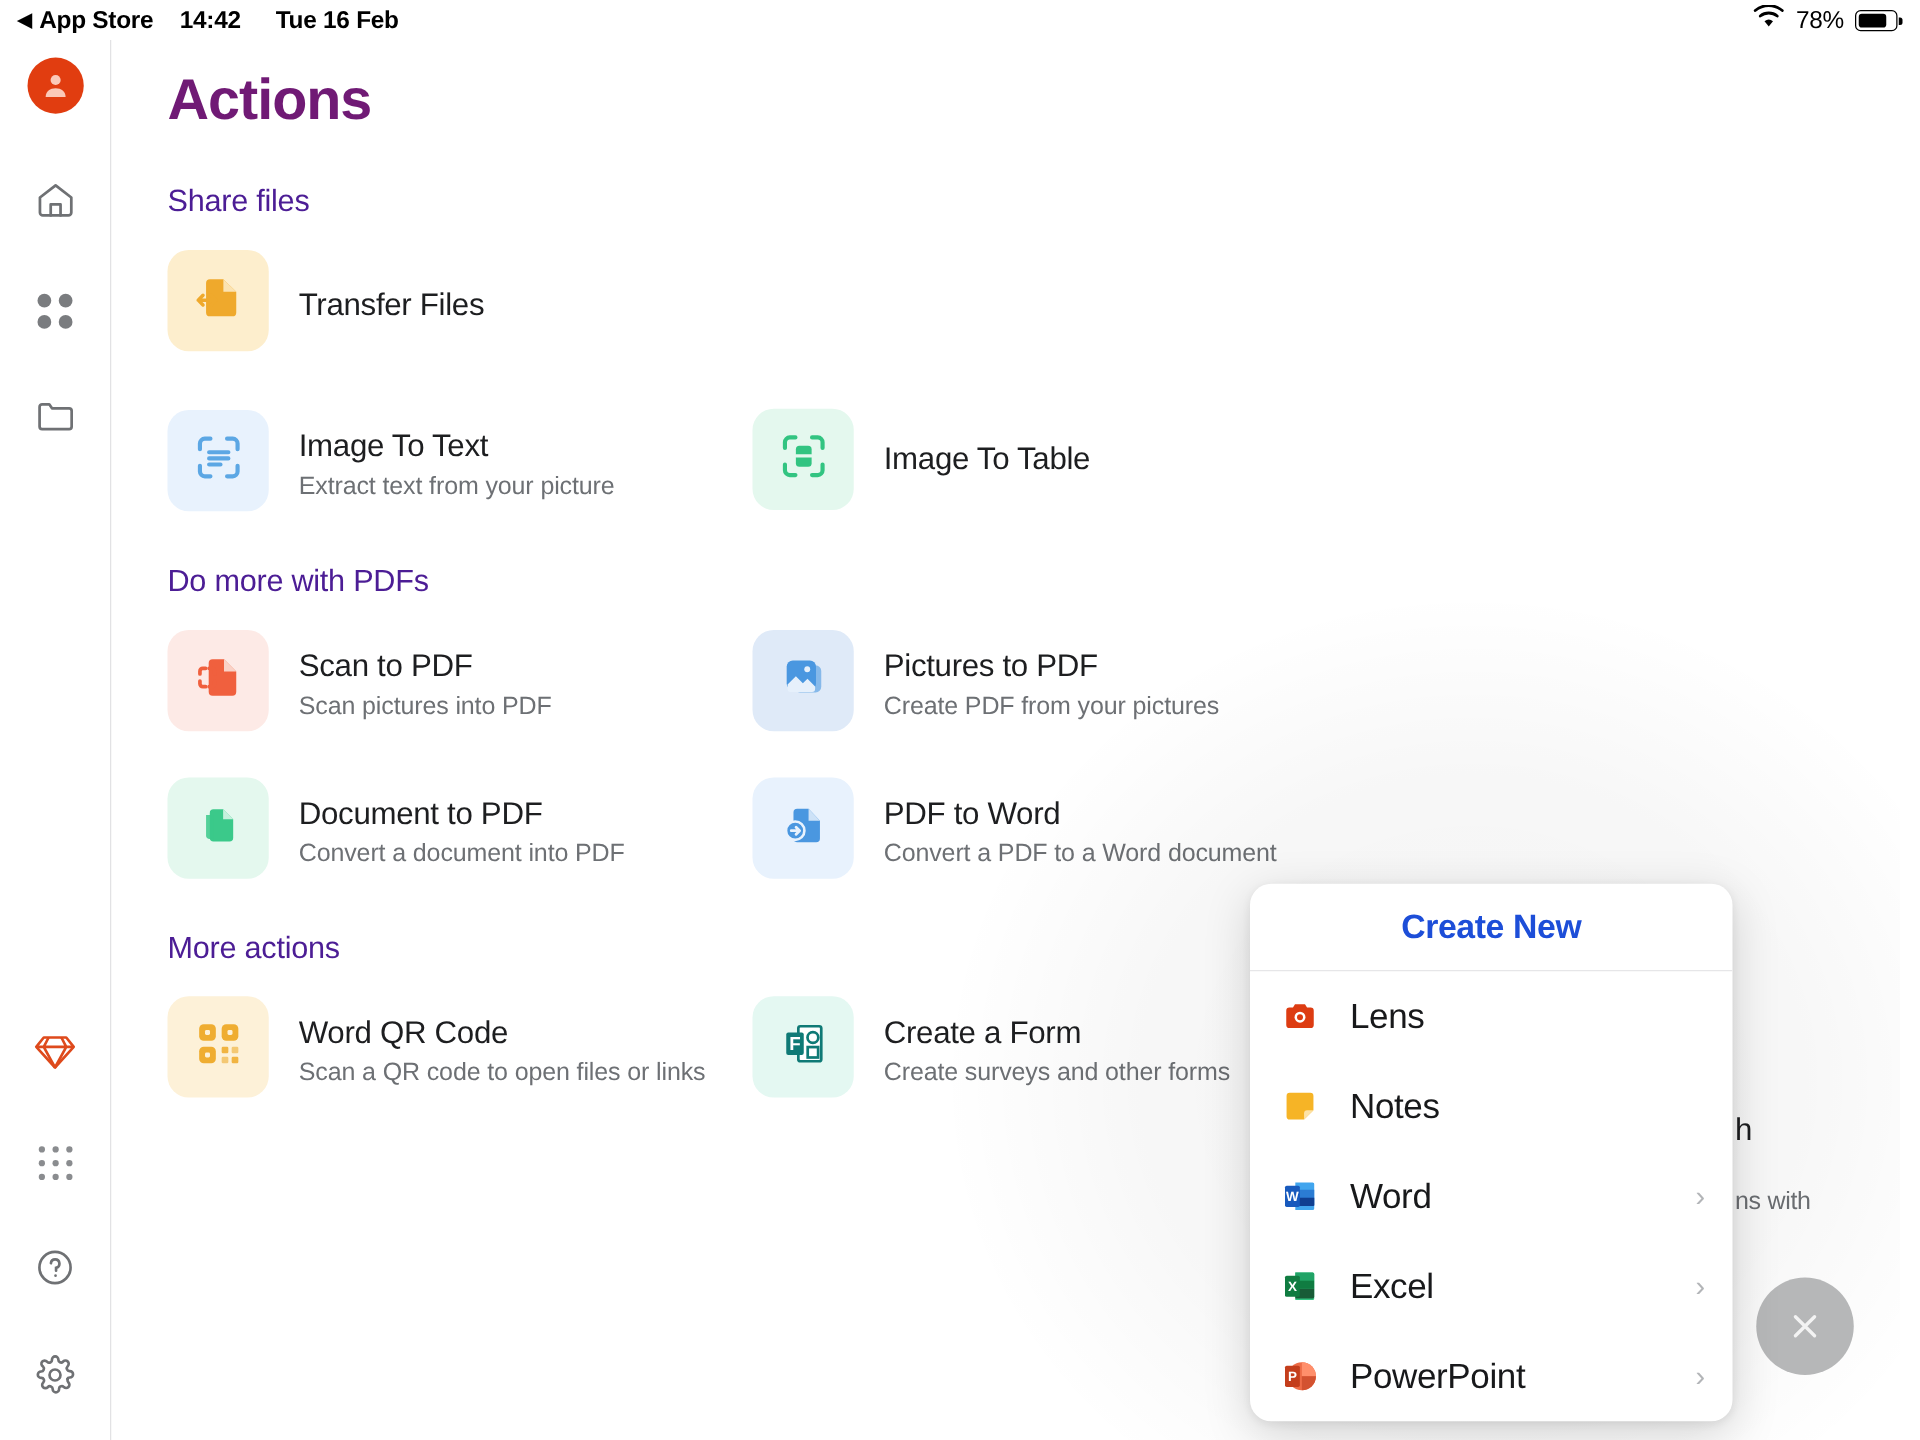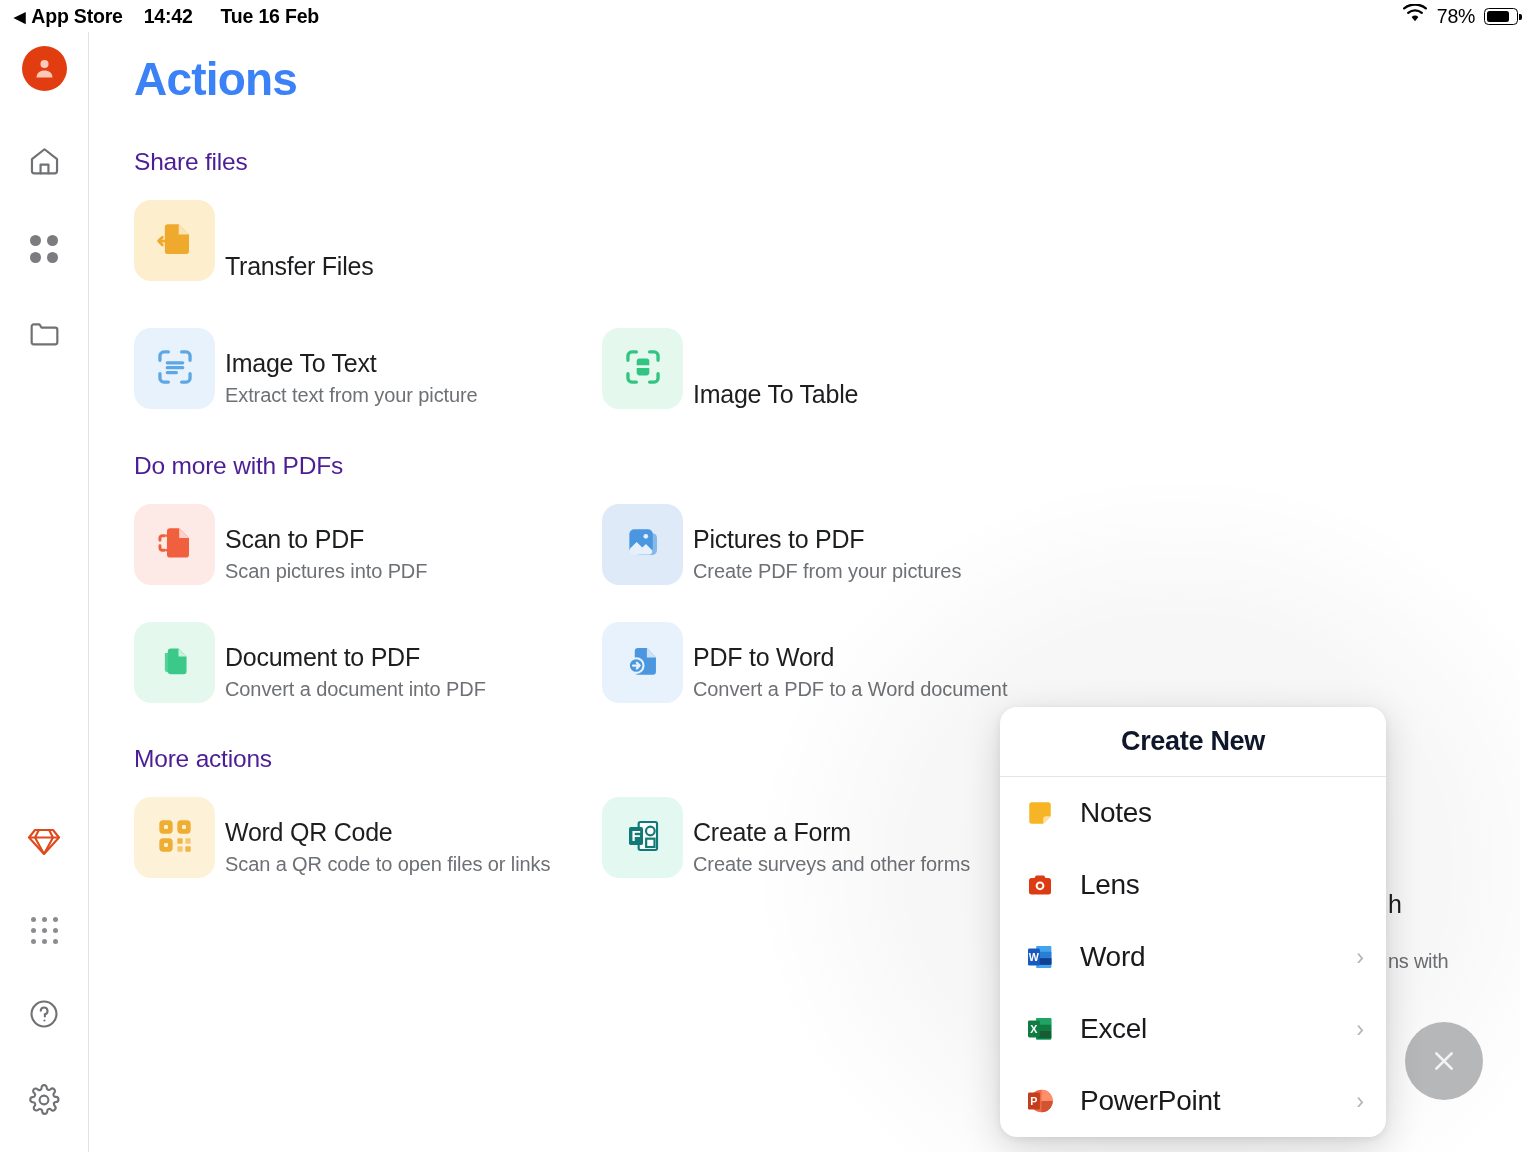--- a/index.html
+++ b/index.html
@@ -55,31 +55,31 @@
   .side-spacer { flex:1 1 auto; }
   .side-bottom { display:flex; flex-direction:column; align-items:center; padding-bottom:22px; }
   .dots-4 { display:grid; grid-template-columns:repeat(2,11px); gap:6px; }
   .dots-4 i { width:11px; height:11px; border-radius:50%; background:#7a7c7f; display:block; }
   .dots-9 { display:grid; grid-template-columns:repeat(3,5px); gap:6px; }
   .dots-9 i { width:5px; height:5px; border-radius:50%; background:#8a8c8f; display:block; }
 
   
   .main { position:absolute; left:89px; top:32px; width:1447px; height:1120px; background:#fff; overflow:hidden; }
   .page-title {
-    font-size:46px; font-weight:800; color:#3b82f6; letter-spacing:-0.8px;
+    font-size:46px; font-weight:800; color:#701a75; letter-spacing:-0.8px;
     margin:20px 12px 0 45px;
   }
   .section { margin-left:45px; }
   .section-title {
     font-size:24.5px; color:#4c1d95; font-weight:400; letter-spacing:-0.2px;
   }
   .grid { display:grid; grid-template-columns:468px 468px 468px; }
 
   .action {
-    display:flex; align-items:flex-end; gap:10px; padding-top:2px;
+    display:flex; align-items:center; gap:24px; padding-top:2px;
   }
   .tile {
     width:81px; height:81px; border-radius:17px; flex:0 0 81px;
     display:flex; align-items:center; justify-content:center;
   }
   .act-txt { padding-top:8px; }
   .act-title { font-size:25px; color:#1d1e20; letter-spacing:-0.25px; line-height:1.16; }
   .act-sub { font-size:20px; color:#6d7074; letter-spacing:-0.1px; line-height:1.28; margin-top:5px; max-width:300px; }
   .act-sub.wide { max-width:330px; }
   .act-sub.nowrap { white-space:nowrap; }
@@ -93,21 +93,21 @@
 
   
   .popover {
     position:absolute; left:1000px; top:707px; width:386px; height:430px;
     background:#fff; border-radius:17px;
     box-shadow:0 10px 38px rgba(0,0,0,0.16), 0 2px 8px rgba(0,0,0,0.07);
     z-index:30; overflow:hidden;
   }
   .pop-head {
     height:70px; display:flex; align-items:center; justify-content:center;
-    font-size:27px; font-weight:700; color:#0f172a; letter-spacing:-0.3px;
+    font-size:27px; font-weight:700; color:#1d4ed8; letter-spacing:-0.3px;
     border-bottom:1px solid #e6e6e8;
   }
   .pop-item {
     height:72px; display:flex; align-items:center; padding:0 22px 0 24px; gap:25px;
   }
   .pop-ico { width:31px; height:31px; flex:0 0 31px; display:flex; align-items:center; justify-content:center; }
   .pop-label { font-size:28px; color:#18191b; letter-spacing:-0.3px; flex:1 1 auto; }
   .chev { color:#b3b5b8; font-size:23px; line-height:1; font-weight:400; }
 
   .fab {
@@ -431,37 +431,37 @@
         </svg>
     </span>
   </div>
 
   <div class="popover">
     <div class="pop-head">Create New</div>
 
     <div class="pop-item">
       <span class="pop-ico">
         <svg width="30" height="30" viewBox="0 0 24 24">
-            <path d="M3.4 5.4a2 2 0 0 1 2-2h13.2a2 2 0 0 1 2 2v9.1l-6 6H5.4a2 2 0 0 1-2-2z" fill="#f6b426"></path>
-            <path d="M20.6 14.5l-6 6v-4a2 2 0 0 1 2-2z" fill="#fde2a6"></path>
-          </svg>
-      </span>
-      <span class="pop-label">Notes</span>
+            <path d="M3.2 8.4a2 2 0 0 1 2-2h2.3l1.3-2.1h6.4l1.3 2.1h2.3a2 2 0 0 1 2 2v9.2a2 2 0 0 1-2 2H5.2a2 2 0 0 1-2-2z" fill="#dd3c12"></path>
+            <circle cx="12" cy="12.6" r="3.5" fill="#fff"></circle>
+            <circle cx="12" cy="12.6" r="1.9" fill="#dd3c12"></circle>
+          </svg>
+      </span>
+      <span class="pop-label">Lens</span>
       <span class="chev"></span>
     </div>
 
     <div class="pop-item">
       <span class="pop-ico">
         <svg width="30" height="30" viewBox="0 0 24 24">
-            <path d="M3.2 8.4a2 2 0 0 1 2-2h2.3l1.3-2.1h6.4l1.3 2.1h2.3a2 2 0 0 1 2 2v9.2a2 2 0 0 1-2 2H5.2a2 2 0 0 1-2-2z" fill="#dd3c12"></path>
-            <circle cx="12" cy="12.6" r="3.5" fill="#fff"></circle>
-            <circle cx="12" cy="12.6" r="1.9" fill="#dd3c12"></circle>
-          </svg>
-      </span>
-      <span class="pop-label">Lens</span>
+            <path d="M3.4 5.4a2 2 0 0 1 2-2h13.2a2 2 0 0 1 2 2v9.1l-6 6H5.4a2 2 0 0 1-2-2z" fill="#f6b426"></path>
+            <path d="M20.6 14.5l-6 6v-4a2 2 0 0 1 2-2z" fill="#fde2a6"></path>
+          </svg>
+      </span>
+      <span class="pop-label">Notes</span>
       <span class="chev"></span>
     </div>
 
     <div class="pop-item">
       <span class="pop-ico">
         <svg width="30" height="30" viewBox="0 0 24 24">
             <path d="M9 3.2h11.1a1 1 0 0 1 1 1v15.6a1 1 0 0 1-1 1H9z" fill="#41a5ee"></path>
             <path d="M9 7.8h12.1v5.2H9z" fill="#2b7cd3"></path>
             <path d="M9 13h12.1v5.2H9z" fill="#185abd"></path>
             <path d="M9 18.2h11.1a1 1 0 0 0 1-1V13H9z" fill="#103f91"></path>

